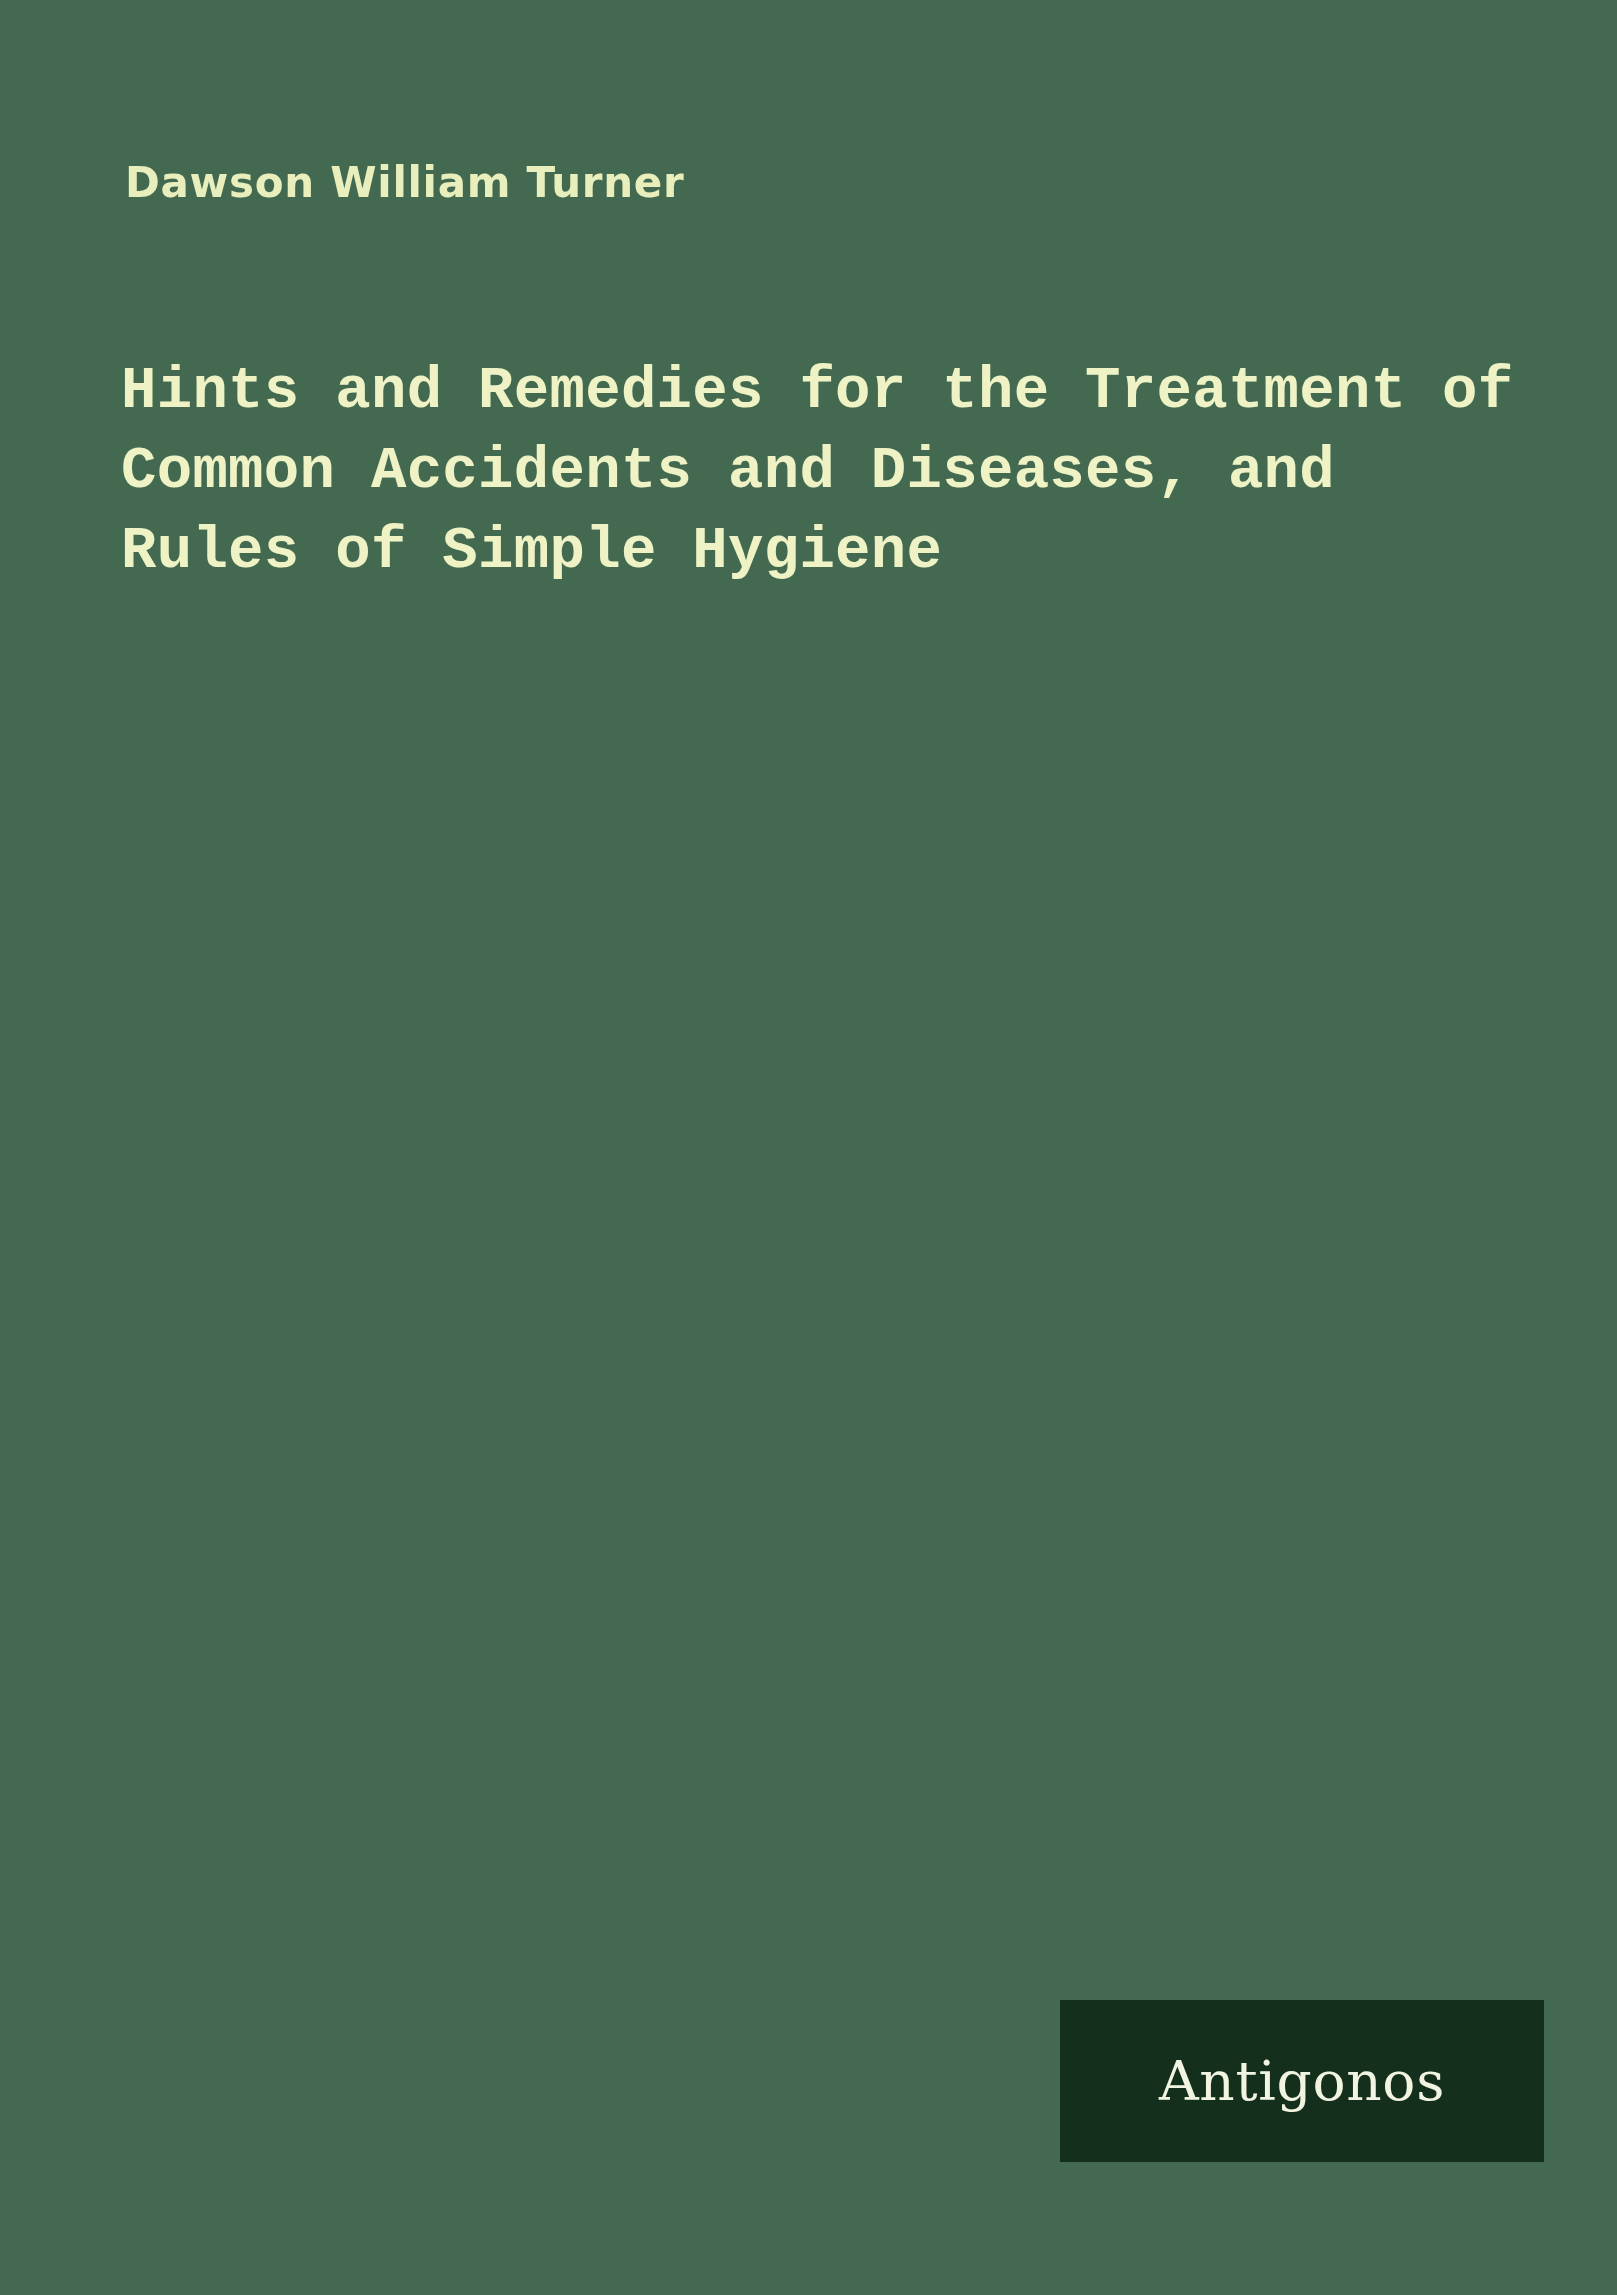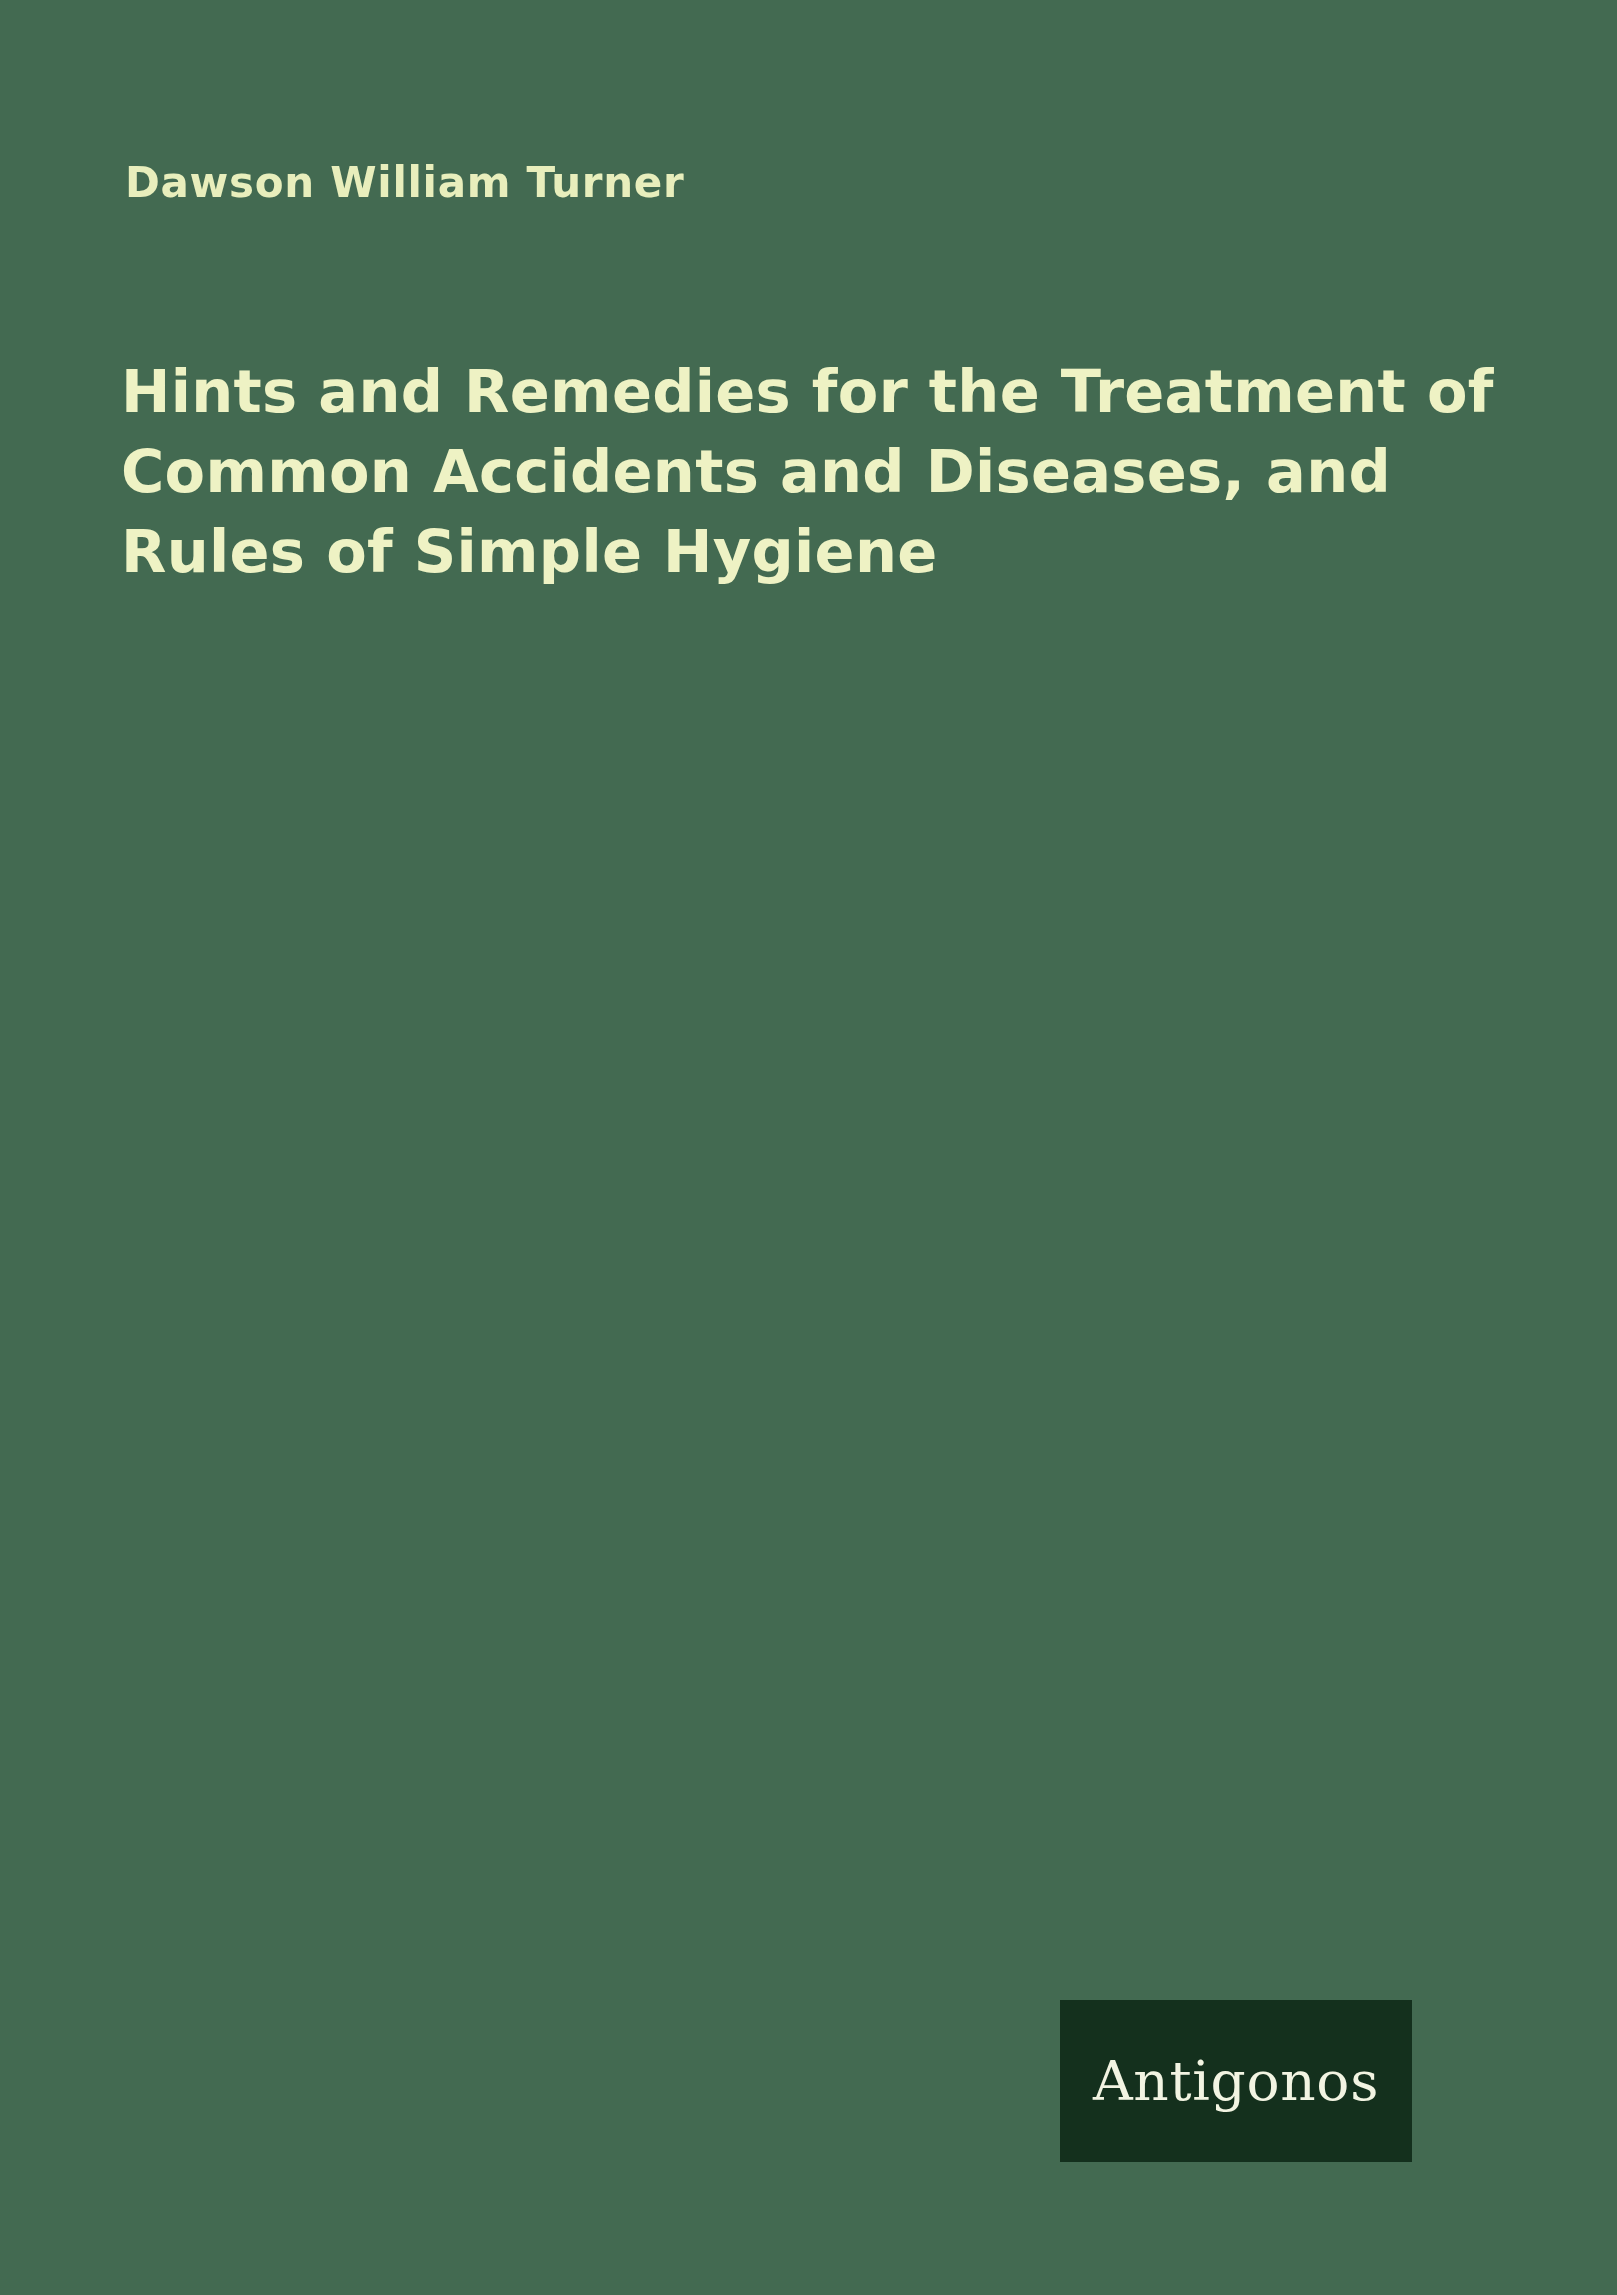--- a/index.html
+++ b/index.html
@@ -32,26 +32,27 @@
   .title {
     position: absolute;
     left: 121px;
     top: 352px;
     width: 1396px;
     font-size: 59px;
     line-height: 1.36;
     letter-spacing: 0.3px;
     color: #eef2c4;
     font-weight: 700;
+    font-family: Liberation Mono, monospace;
   }
   .publisher-box {
     position: absolute;
     left: 1060px;
     top: 2000px;
-    width: 352px;
+    width: 484px;
     height: 162px;
     background: #14301d;
     display: flex;
     align-items: center;
     justify-content: center;
   }
   .publisher-name {
     font-family: "DejaVu Serif", serif;
     font-size: 55px;
     color: #f2f4e2;

